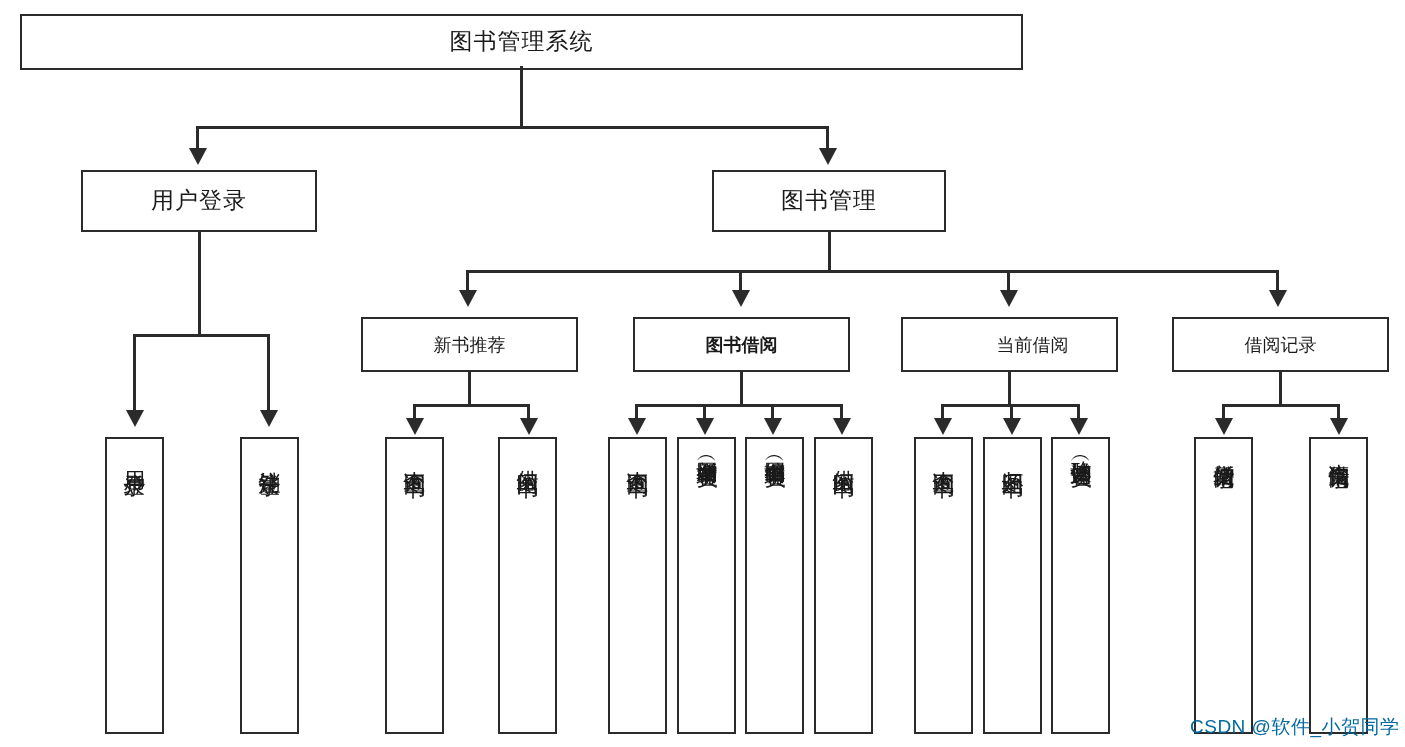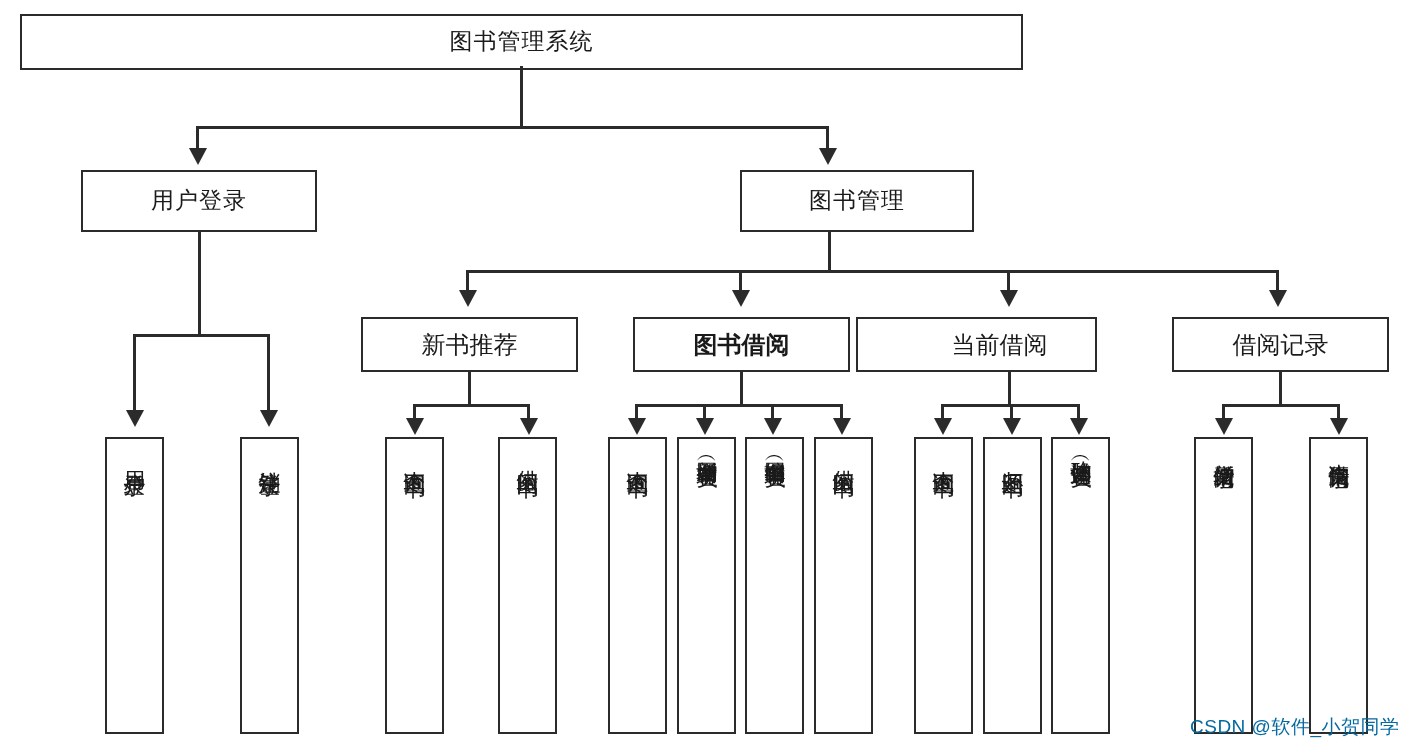--- a/index.html
+++ b/index.html
@@ -26,21 +26,21 @@
     align-items: center;
     justify-content: center;
     color: #1a1a1a;
   }
   .node.h {
     font-size: 23px;
     letter-spacing: 1px;
     line-height: 1.1;
   }
   .node.lvl3 {
-    font-size: 24px;
+    font-size: 18px;
   }
   .node.leaf {
     align-items: flex-start;
     justify-content: center;
     padding-top: 14px;
   }
   .vtext {
     writing-mode: vertical-rl;
     text-orientation: upright;
     font-size: 22px;
@@ -95,21 +95,21 @@
 
   <div class="vline" style="left:196px; top:126px; width:3px; height:24px;"></div>
   <div class="arrow" style="left:189px; top:148px;"></div>
 
   <div class="vline" style="left:826px; top:126px; width:3px; height:24px;"></div>
   <div class="arrow" style="left:819px; top:148px;"></div>
 
   <div class="node h" style="left:81px; top:170px; width:236px; height:62px;">
     <span>用户登录</span>
   </div>
-  <div class="node h" style="left:712px; top:170px; width:234px; height:62px;margin-left:28px;">
+  <div class="node h" style="left:712px; top:170px; width:234px; height:62px;">
     <span>图书管理</span>
   </div>
 
   <div class="vline" style="left:198px; top:232px; width:3px; height:104px;"></div>
   <div class="hline" style="left:133px; top:334px; width:137px; height:3px;"></div>
   <div class="vline" style="left:133px; top:334px; width:3px; height:78px;"></div>
   <div class="arrow" style="left:126px; top:410px;"></div>
   <div class="vline" style="left:267px; top:334px; width:3px; height:78px;"></div>
   <div class="arrow" style="left:260px; top:410px;"></div>
 
@@ -123,21 +123,21 @@
   <div class="arrow" style="left:1000px; top:290px;"></div>
   <div class="vline" style="left:1276px; top:270px; width:3px; height:22px;"></div>
   <div class="arrow" style="left:1269px; top:290px;"></div>
 
   <div class="node lvl3" style="left:361px; top:317px; width:217px; height:55px;">
     <span>新书推荐</span>
   </div>
   <div class="node lvl3" style="left:633px; top:317px; width:217px; height:55px;font-weight:bold;">
     <span>图书借阅</span>
   </div>
-  <div class="node lvl3" style="left:856px; top:317px; width:241px; height:55px;padding-left:46px;">
+  <div class="node lvl3" style="left:901px; top:317px; width:217px; height:55px;padding-left:46px;">
     <span>当前借阅</span>
   </div>
   <div class="node lvl3" style="left:1172px; top:317px; width:217px; height:55px;">
     <span>借阅记录</span>
   </div>
 
   <div class="vline" style="left:468px; top:372px; width:3px; height:34px;"></div>
   <div class="hline" style="left:413px; top:404px; width:117px; height:3px;"></div>
   <div class="vline" style="left:413px; top:404px; width:3px; height:16px;"></div>
   <div class="arrow" style="left:406px; top:418px;"></div>

